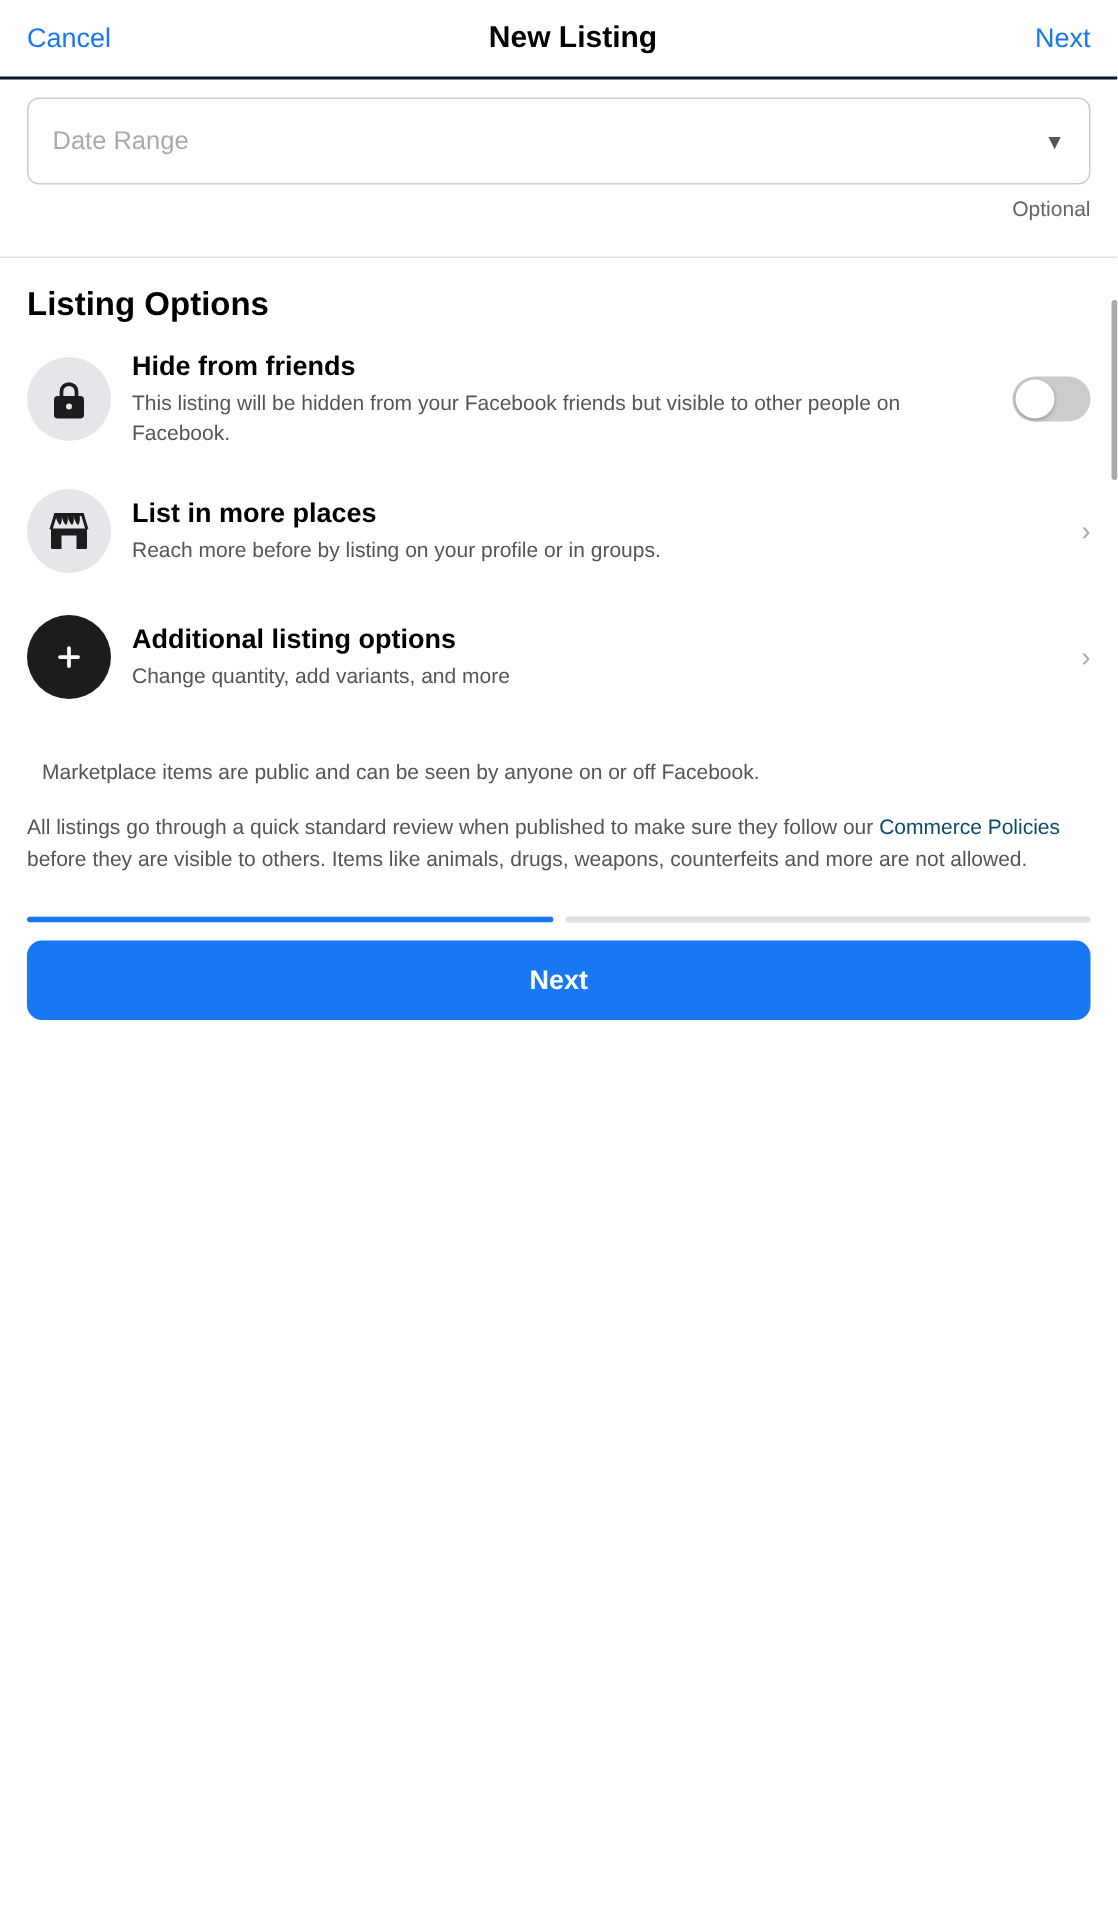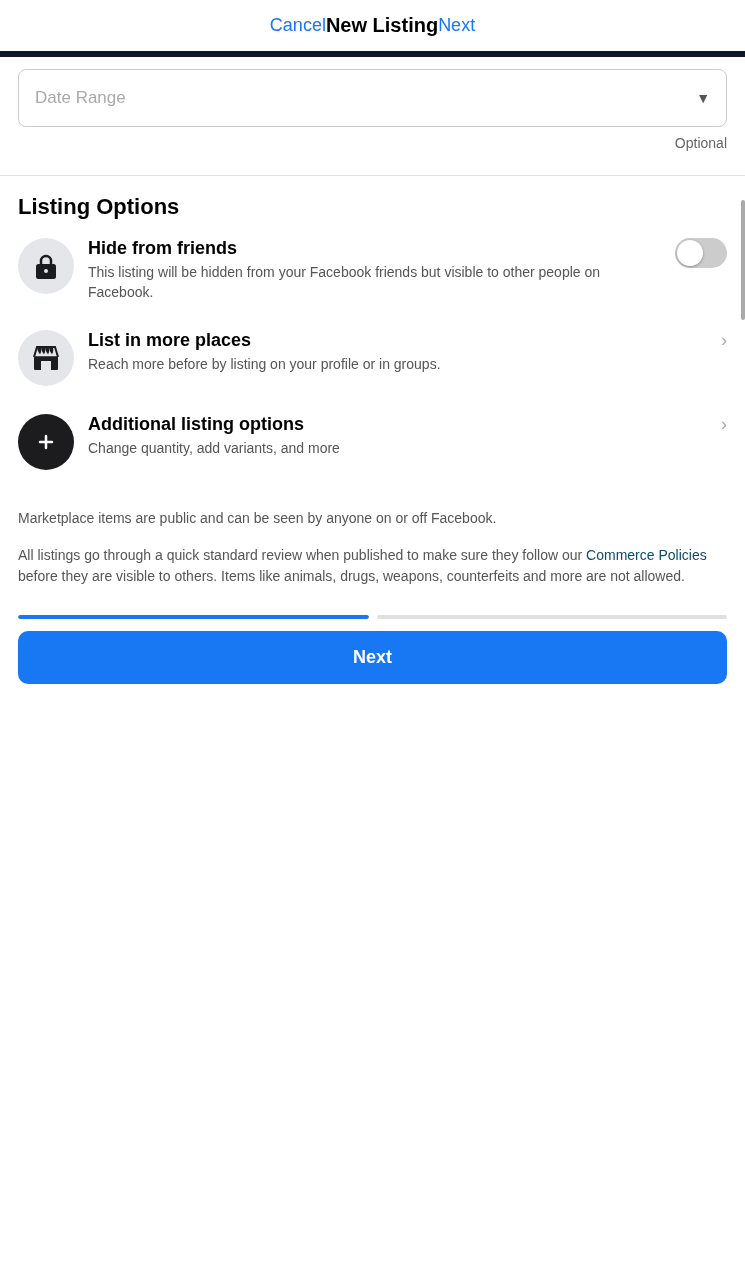--- a/index.html
+++ b/index.html
@@ -10,23 +10,23 @@
       background: #fff;
       width: 745px;
       min-height: 1273px;
       overflow-x: hidden;
     }
 
     
     .header {
       display: flex;
       align-items: center;
-      justify-content: center;
+      justify-content: space-between;
       padding: 14px 18px;
-      border-bottom: 6px solid #0f172a;
+      border-bottom: 2px solid #0f172a;
       background: #fff;
     }
     .header-cancel {
       color: #1877f2;
       font-size: 18px;
       background: none;
       border: none;
       cursor: pointer;
     }
     .header-title {
@@ -94,21 +94,21 @@
     }
     .section-subtitle {
       font-size: 16px;
       color: #555;
       margin-bottom: 22px;
     }
 
     
     .option-row {
       display: flex;
-      align-items: flex-start;
+      align-items: center;
       padding: 14px 0;
       cursor: pointer;
     }
     .option-icon-circle {
       width: 56px;
       height: 56px;
       border-radius: 50%;
       background: #e4e6ea;
       display: flex;
       align-items: center;
@@ -170,20 +170,21 @@
 
     
     .info-section {
       padding: 24px 18px 10px 18px;
     }
     .info-text {
       font-size: 14px;
       color: #555;
       line-height: 1.5;
       margin-bottom: 16px;
+      margin-left: 10px;
     }
     .info-text-second {
       font-size: 14px;
       color: #555;
       line-height: 1.5;
     }
     .link-text {
       color: #0c4a6e;
       cursor: pointer;
     }

